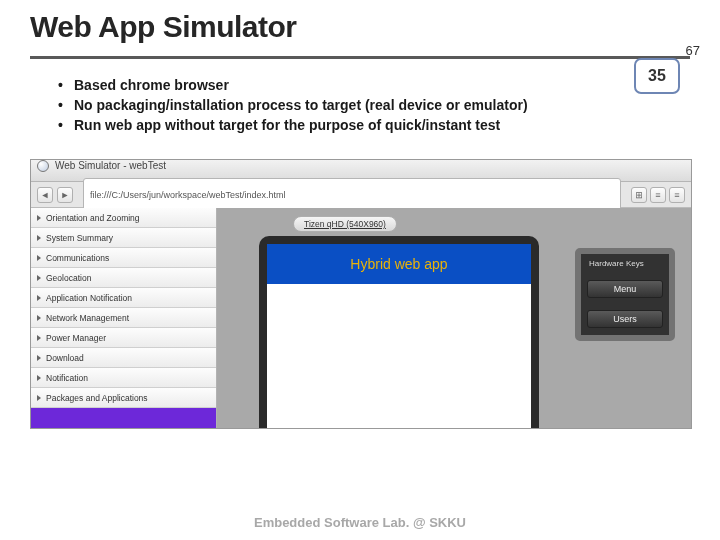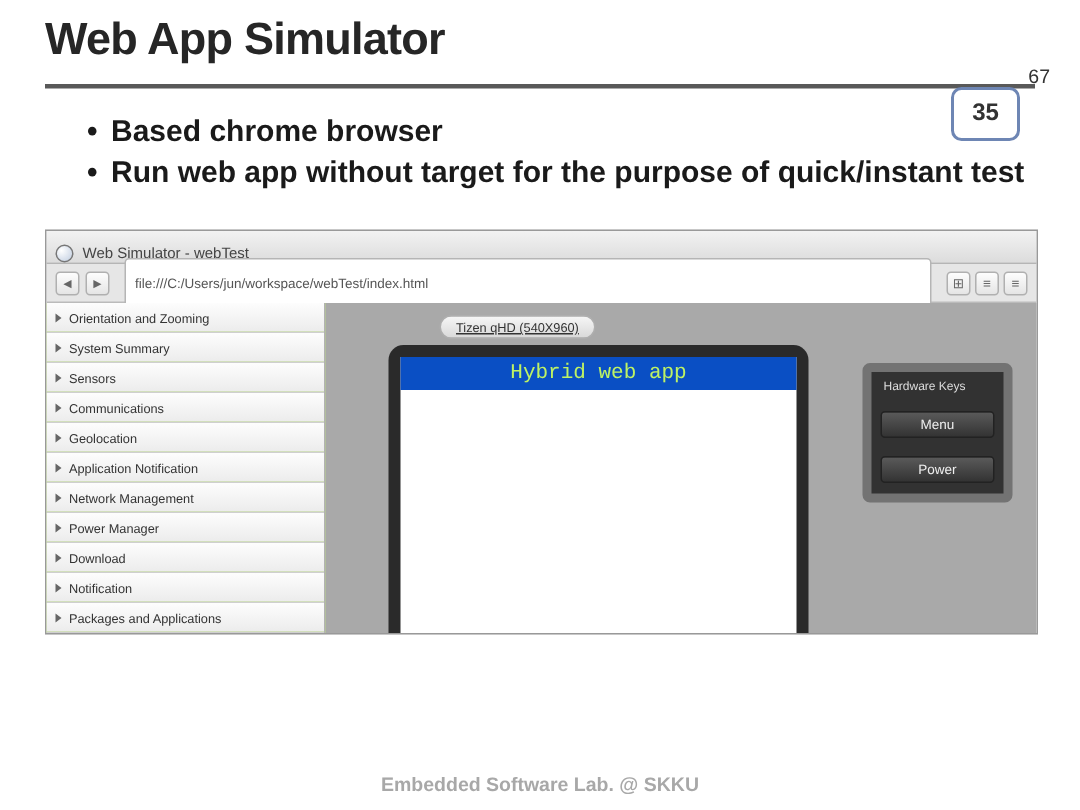--- a/index.html
+++ b/index.html
@@ -4,57 +4,58 @@
 <style>
   * { box-sizing: border-box; margin: 0; padding: 0; }
   html, body { width: 720px; height: 540px; font-family: Verdana, Geneva, sans-serif; background: #fff; }
   .slide { width: 720px; height: 540px; position: relative; padding: 10px 30px 12px 30px; }
   .header { display: flex; align-items: flex-start; justify-content: space-between; border-bottom: 3px solid #595959; padding-bottom: 2px; }
   .title { font-size: 30px; font-weight: 700; color: #262626; letter-spacing: -0.5px; }
   .pagebox { position: relative; width: 60px; height: 44px; margin-right: -4px; }
   .page-main { position: absolute; top: 0; left: 0; width: 46px; height: 36px; border: 2px solid #6e86b4; border-radius: 7px; background: #fff; display: flex; align-items: center; justify-content: center; font-weight: 700; font-size: 16px; color: #333; margin-top: 48px; }
   .page-sub { position: absolute; right: -6px; bottom: -4px; font-size: 13px; color: #333; }
   .bullets { margin: 18px 0 0 28px; }
-  .bullets li { font-size: 20px; font-weight: 700; color: #1a1a1a; margin: 4px 0; list-style: none; position: relative; padding-left: 16px; }
+  .bullets li { font-size: 14px; font-weight: 700; color: #1a1a1a; margin: 4px 0; list-style: none; position: relative; padding-left: 16px; }
   .bullets li::before { content: "•"; position: absolute; left: 0; top: 0; }
   .sim-shot { margin: 26px 0 0 0; width: 662px; height: 270px; border: 1px solid #999; background: #ececec; position: relative; overflow: hidden; }
-  .chrome-top { height: 22px; background: linear-gradient(#f2f2f2,#dcdcdc); border-bottom: 1px solid #b5b5b5; display: flex; align-items: flex-end; padding: 0 6px; font-size: 10px; color: #444; }
+  .chrome-top { height: 22px; background: linear-gradient(#f2f2f2,#dcdcdc); border-bottom: 1px solid #b5b5b5; display: flex; align-items: flex-start; padding: 0 6px; font-size: 10px; color: #444; }
   .favicon { width: 12px; height: 12px; border-radius: 50%; border: 1px solid #777; margin-right: 6px; background: radial-gradient(circle at 30% 30%, #fff, #c0cde0); }
   .toolbar { height: 26px; background: #e6e6e6; border-bottom: 1px solid #bbb; display: flex; align-items: center; padding: 0 6px; gap: 4px; }
   .nav-btn { width: 16px; height: 16px; border: 1px solid #b0b0b0; border-radius: 3px; background: linear-gradient(#fdfdfd,#e5e5e5); display:flex; align-items:center; justify-content:center; font-size:9px; color:#666; }
   .url-bar { flex: 1; height: 34px; background: #fff; border: 1px solid #b5b5b5; border-radius: 3px; font-size: 9px; color: #555; display: flex; align-items: center; padding: 0 6px; margin: 0 6px; }
   .tool-right { display:flex; gap:3px; }
   .main-area { position: absolute; top: 48px; left: 0; right: 0; bottom: 0; background: #a9a9a9; display: flex; }
-  .sidebar { width: 186px; background: #bef264; border-right: 1px solid #b2b2b2; display: flex; flex-direction: column; }
+  .sidebar { width: 186px; background: #6d28d9; border-right: 1px solid #b2b2b2; display: flex; flex-direction: column; }
   .side-item { height: 20px; border-bottom: 1px solid #cfcfcf; background: linear-gradient(#fdfdfd,#ececec); display: flex; align-items: center; padding: 0 6px; font-size: 8.5px; color: #333; gap: 5px; font-family: Arial, sans-serif; }
   .chev { width: 0; height: 0; border-top: 3px solid transparent; border-bottom: 3px solid transparent; border-left: 4px solid #666; }
   .preview { flex: 1; position: relative; }
   .device-tab { position: absolute; top: 8px; left: 76px; height: 16px; padding: 0 10px; border-radius: 8px; background: linear-gradient(#f6f6f6,#d9d9d9); border: 1px solid #aeaeae; font-size: 8.5px; color: #333; display: flex; align-items: center; font-family: Arial, sans-serif; text-decoration: underline; }
   .device-frame { position: absolute; top: 28px; left: 42px; width: 280px; bottom: 0; background: #2a2a2a; border-radius: 10px 10px 0 0; padding: 8px 8px 0 8px; }
   .device-screen { width: 100%; height: 100%; background: #fff; }
-  .app-header { height: 22px; background: #0a4fc4; color: #bef264; display: flex; align-items: center; justify-content: center; font-size: 14px; font-family: Liberation Mono, monospace; }
+  .app-header { height: 40px; background: #0a4fc4; color: #eab308; display: flex; align-items: center; justify-content: center; font-size: 14px; font-family: Liberation Sans, sans-serif; }
   .hwkeys { position: absolute; top: 40px; right: 16px; width: 100px; background: rgba(40,40,40,0.92); border: 6px solid #737373; border-radius: 5px; padding: 5px 6px 7px; }
   .hwkeys-title { font-size: 8px; color: #ddd; text-align: left; margin: 0 0 4px 2px; font-family: Arial, sans-serif; }
   .hwkey-btn { height: 18px; background: linear-gradient(#5a5a5a,#333); border: 1px solid #222; border-radius: 3px; color: #eee; font-size: 9px; display: flex; align-items: center; justify-content: center; margin-top: 12px; font-family: Arial, sans-serif; }
   .footer { position: absolute; bottom: 10px; left: 0; width: 720px; text-align: center; font-size: 13px; font-weight: 700; color: #a8a8a8; }
 </style>
 </head>
 <body>
 
 <div class="slide">
   <div class="header">
     <div class="title">Web App Simulator</div>
     <div class="pagebox">
       <div class="page-main">35</div>
       <div class="page-sub">67</div>
     </div>
   </div>
 
   <ul class="bullets">
     <li>Based chrome browser</li>
+    <li>No packaging/installation process to target (real device or emulator)</li>
     <li>Run web app without target for the purpose of quick/instant test</li>
   </ul>
 
   <div class="sim-shot">
     <div class="chrome-top">
       <span class="favicon"></span>
       <span>Web Simulator - webTest</span>
     </div>
     <div class="toolbar">
       <div class="nav-btn">◄</div>
@@ -68,24 +69,20 @@
     </div>
     <div class="main-area">
       <div class="sidebar">
         <div class="side-item">
             <span class="chev"></span>
             <span>Orientation and Zooming</span>
           </div>
         <div class="side-item">
             <span class="chev"></span>
             <span>System Summary</span>
-          </div>
-        <div class="side-item">
-            <span class="chev"></span>
-            <span>Sensors</span>
           </div>
         <div class="side-item">
             <span class="chev"></span>
             <span>Communications</span>
           </div>
         <div class="side-item">
             <span class="chev"></span>
             <span>Geolocation</span>
           </div>
         <div class="side-item">
@@ -116,20 +113,20 @@
       <div class="preview">
         <div class="device-tab">Tizen qHD (540X960)</div>
         <div class="device-frame">
           <div class="device-screen">
             <div class="app-header">Hybrid web app</div>
           </div>
         </div>
         <div class="hwkeys">
           <div class="hwkeys-title">Hardware Keys</div>
           <div class="hwkey-btn">Menu</div>
-          <div class="hwkey-btn">Power</div>
+          <div class="hwkey-btn">Users</div>
         </div>
       </div>
     </div>
   </div>
 
   <div class="footer">Embedded Software Lab. @ SKKU</div>
 </div>
 
 </body></html>

